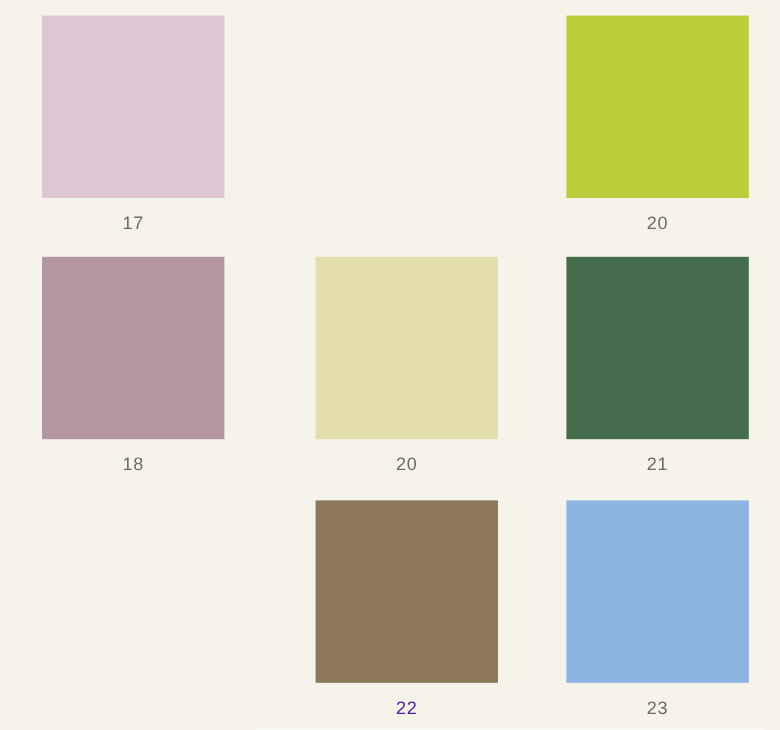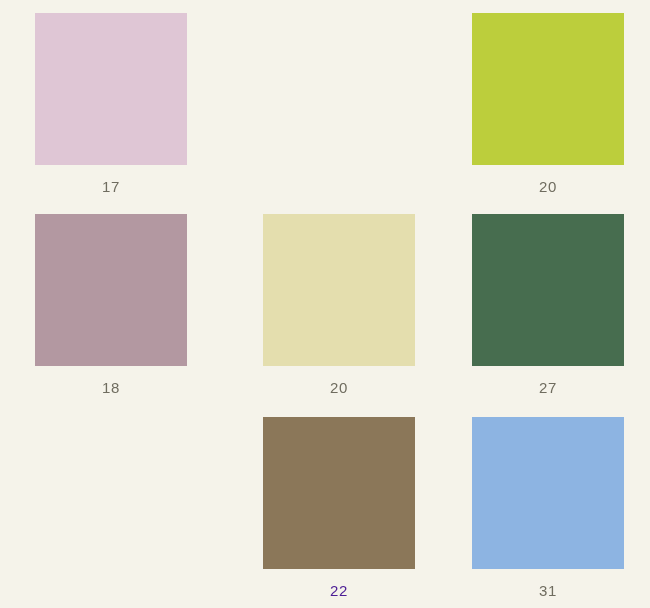--- a/index.html
+++ b/index.html
@@ -82,31 +82,31 @@
     <div class="swatch-label" style="color: rgb(111, 108, 95);">18</div>
   </div>
 
   <div class="swatch-cell col-1 row-1">
     <div class="swatch-chip" style="background: rgb(228, 222, 174);"></div>
     <div class="swatch-label" style="color: rgb(111, 108, 95);">20</div>
   </div>
 
   <div class="swatch-cell col-2 row-1">
     <div class="swatch-chip" style="background: rgb(71, 109, 79);"></div>
-    <div class="swatch-label" style="color: rgb(111, 108, 95);">27</div>
+    <div class="swatch-label" style="color: rgb(111, 108, 95);">21</div>
   </div>
 
   <div class="swatch-cell col-0 row-2">
     <div class="swatch-chip empty"></div>
     <div class="swatch-label" style="color: rgb(111, 108, 95);"></div>
   </div>
 
   <div class="swatch-cell col-1 row-2">
     <div class="swatch-chip" style="background: rgb(139, 119, 89);"></div>
     <div class="swatch-label" style="color: #4c1d95;">22</div>
   </div>
 
   <div class="swatch-cell col-2 row-2">
     <div class="swatch-chip" style="background: rgb(141, 180, 226);"></div>
-    <div class="swatch-label" style="color: rgb(111, 108, 95);">31</div>
+    <div class="swatch-label" style="color: rgb(111, 108, 95);">23</div>
   </div>
 
 </div>
 
 </body></html>

